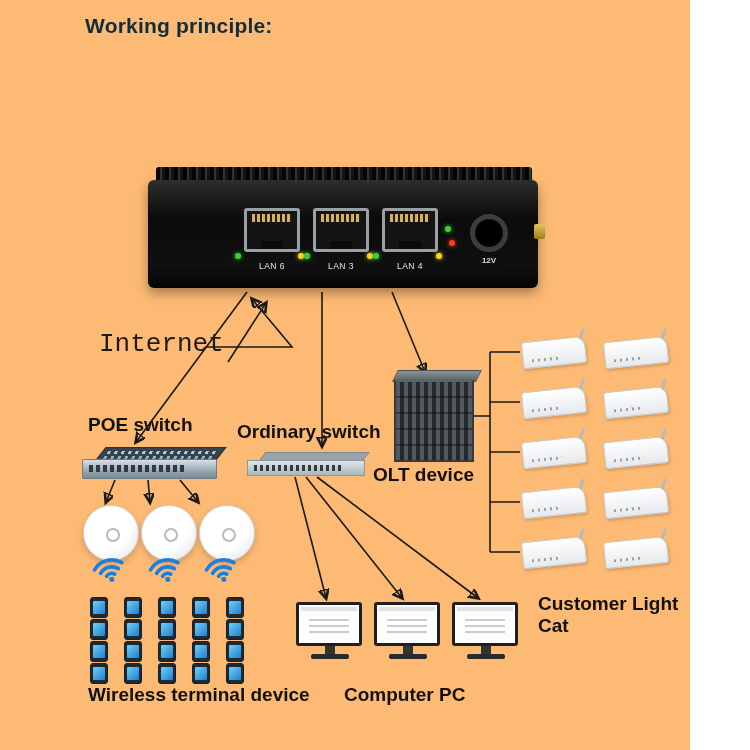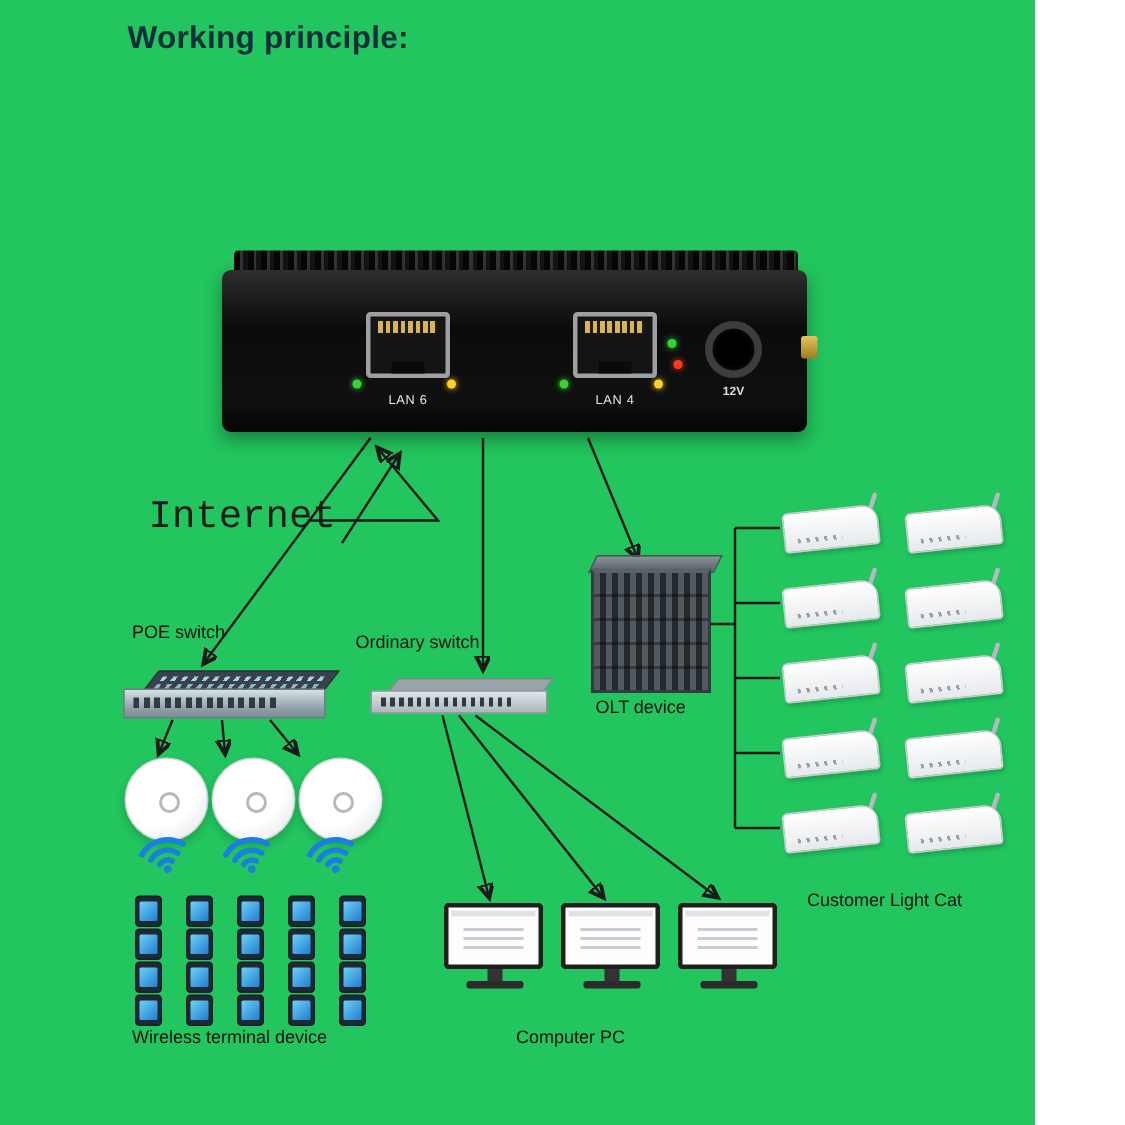--- a/index.html
+++ b/index.html
@@ -1,26 +1,26 @@
 <!DOCTYPE html>
 <html><head>
 <meta charset="utf-8">
 <style>
   html,body{margin:0;padding:0;background:#fff;}
   body{width:750px;height:750px;overflow:hidden;font-family:"Liberation Sans","DejaVu Sans",sans-serif;}
-  #stage{position:relative;width:690px;height:750px;background:#22c55e;}
+  #stage{position:relative;width:690px;height:750px;background:#fdba74;}
   .abs{position:absolute;}
 
   
   .title{left:85px;top:14px;font-size:21px;font-weight:bold;color:#0f2e3c;letter-spacing:.2px;}
   .internet{left:99px;top:329px;font-size:26px;color:#1c1c1c;font-family:Liberation Mono, monospace;}
-  .lbl{font-size:12px;color:#111;}
+  .lbl{font-size:19px;color:#111;font-weight:bold;}
   .lbl-poe{left:88px;top:414px;}
   .lbl-osw{left:237px;top:421px;}
-  .lbl-olt{left:397px;top:464px;}
+  .lbl-olt{left:373px;top:464px;}
   .lbl-clc{left:538px;top:593px;}
   .lbl-wtd{left:88px;top:684px;}
   .lbl-pc{left:344px;top:684px;}
 
   
   #lines{position:absolute;left:0;top:0;z-index:1;pointer-events:none;}
   #lines path{stroke:#1a1a1a;stroke-width:1.6;fill:none;}
 
   
   .fins{left:156px;top:167px;width:376px;height:16px;z-index:2;border-radius:3px 3px 0 0;
@@ -148,20 +148,26 @@
   <div class="abs lbl lbl-pc">Computer PC</div>
 
   <div class="abs fins"></div>
   <div class="abs device">
     <div class="port" style="left:96px;">
       <div class="pframe"></div>
       <div class="led led-g"></div>
       <div class="led led-y"></div>
       <div class="plabel">LAN 6</div>
     </div>
+    <div class="port" style="left:165px;">
+      <div class="pframe"></div>
+      <div class="led led-g"></div>
+      <div class="led led-y"></div>
+      <div class="plabel">LAN 3</div>
+    </div>
     <div class="port" style="left:234px;">
       <div class="pframe"></div>
       <div class="led led-g"></div>
       <div class="led led-y"></div>
       <div class="plabel">LAN 4</div>
     </div>
     <div class="led led-g" style="left:297px;top:46px;"></div>
     <div class="led led-r" style="left:301px;top:60px;"></div>
     <div class="jack"></div>
     <div class="jack-label">12V</div>

